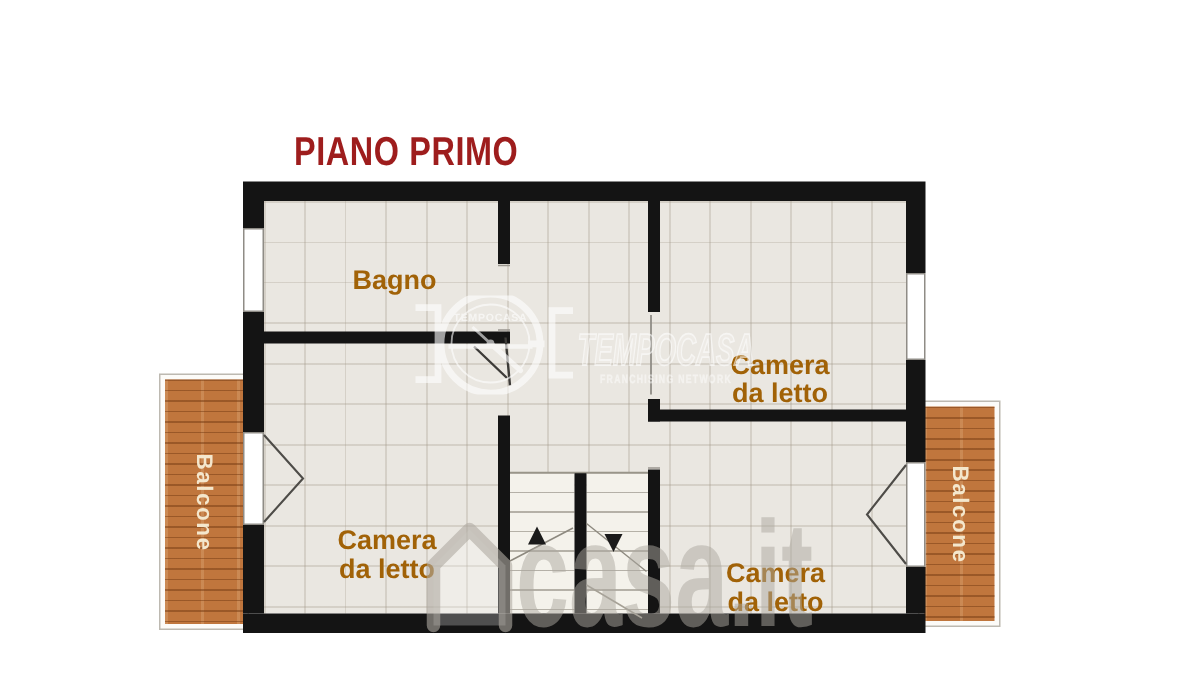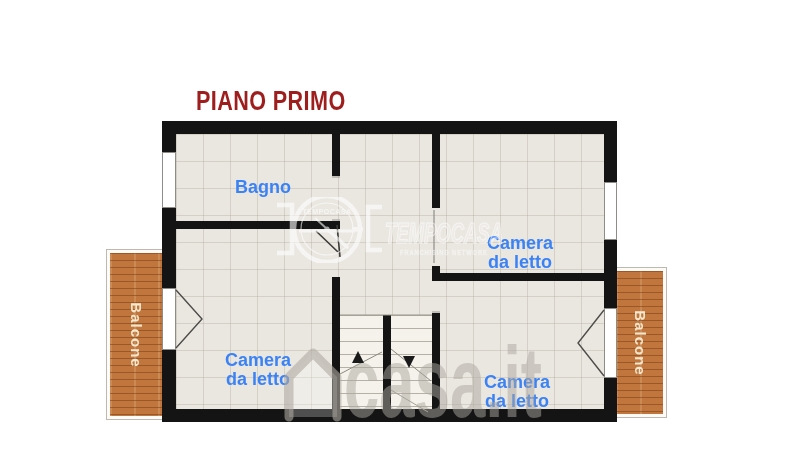--- a/index.html
+++ b/index.html
@@ -26,21 +26,21 @@
           background-image:
             repeating-linear-gradient(to right,rgba(158,148,132,.28) 0 1px,transparent 1px 27px),
             repeating-linear-gradient(to bottom,rgba(158,148,132,.28) 0 1px,transparent 1px 27px);}
   .flight{position:absolute;background-color:var(--stairs,#f4f2eb);
           background-image:repeating-linear-gradient(to bottom,rgba(118,112,100,.5) 0 1px,transparent 1px 13px);
           z-index:3;}
   .wall{position:absolute;background:var(--wall,#141414);z-index:5;}
   .window{position:absolute;background:#ffffff;border:1px solid #8f8c86;box-sizing:border-box;z-index:6;}
   #plan-lines{position:absolute;left:0;top:0;z-index:7;}
   .room-label{position:absolute;transform:translate(-50%,-50%);text-align:center;
-          font-size:18px;font-weight:bold;color:#3b82f6;line-height:19px;z-index:8;}
+          font-size:18px;font-weight:bold;color:#a16207;line-height:19px;z-index:8;}
   .nowrap{white-space:nowrap;}
   .wrap76{width:78px;margin-top:48px;}
   
   .watermark{position:absolute;z-index:9;pointer-events:none;text-align:center;}
 </style>
 </head>
 <body>
 
 <div id="stage" style="--title: #9e1d1d; --wall: #141414; --floor: #eae7e1; --stairs: #f4f2eb; --balcony: #c0763d; --balcony_text: #f4e7cd;">
 

